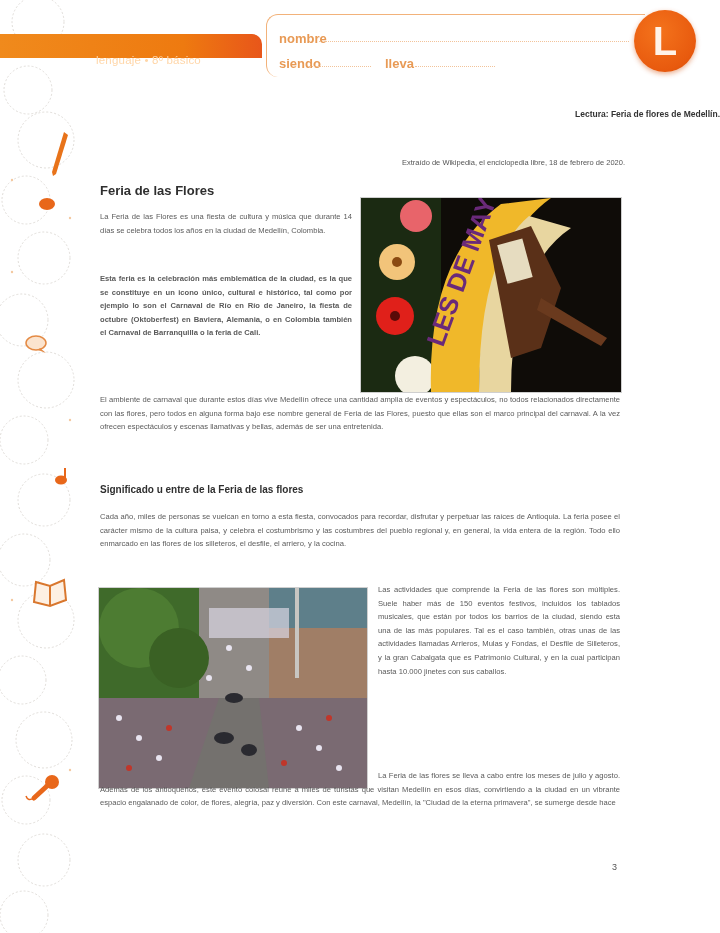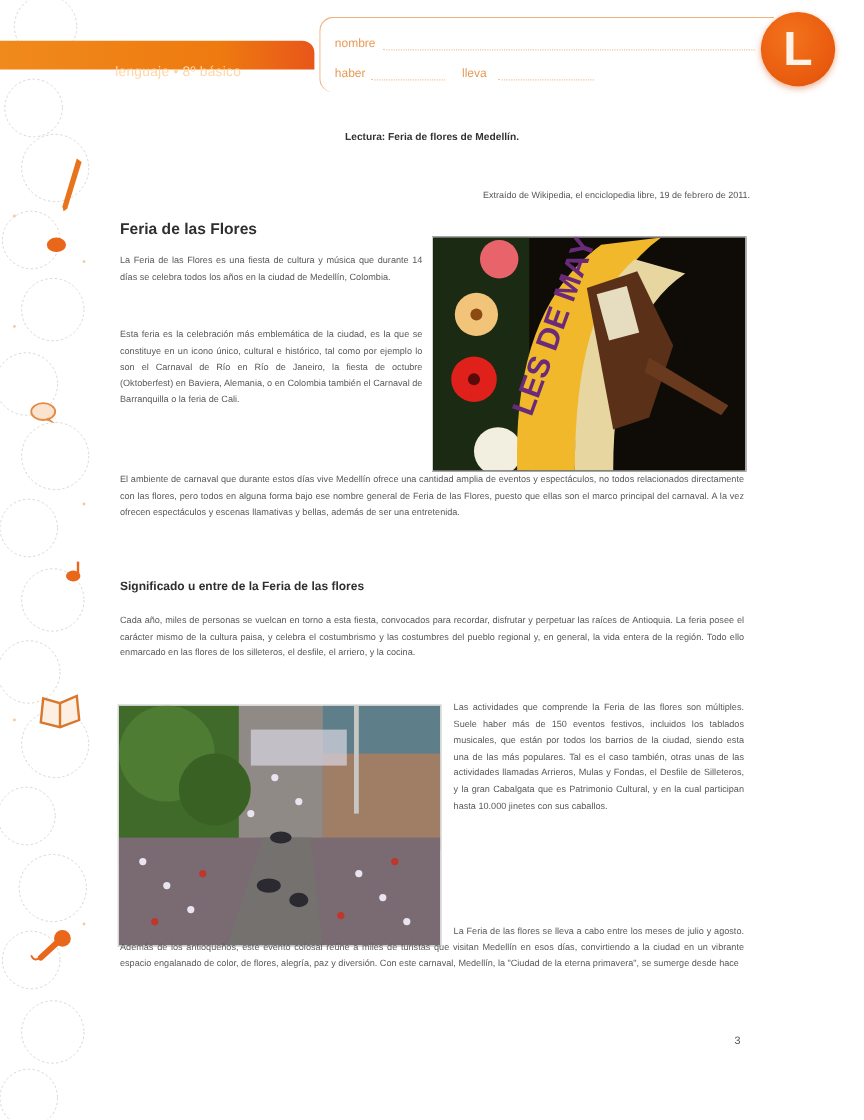--- a/index.html
+++ b/index.html
@@ -20,33 +20,33 @@
   .header-band-text {
     position: absolute; left: 96px; top: 54px;
     font-size: 11.5px; color: #ffd6a8; letter-spacing: 0.2px;
   }
   .form-box {
     position: absolute; left: 266px; top: 14px; width: 378px; height: 62px;
     border-top: 1.5px solid #f2b27a;
     border-left: 1.5px solid #f2b27a;
     border-radius: 12px 0 0 12px;
   }
-  .form-label { position: absolute; font-size: 10px; color: #e89a55; }
+  .form-label { position: absolute; font-size: 13px; color: #e89a55; font-weight: bold; }
   .form-line { position: absolute; height: 0; border-bottom: 1px dotted #f2c39a; }
   .badge {
     position: absolute; left: 634px; top: 10px; width: 62px; height: 62px;
     border-radius: 50%;
     background: radial-gradient(circle at 40% 35%, #f4731c 0%, #e85a0e 70%, #d24b06 100%);
     box-shadow: 0 2px 5px rgba(210,80,10,0.45);
     color: #fff3e8; font-size: 40px; font-weight: bold;
     text-align: center; line-height: 62px;
   }
   .reading-title {
     position: absolute; left: 0; width: 720px; top: 109px;
-    text-align: center; font-size: 8.5px; font-weight: bold; color: #333;
+    text-align: right; font-size: 8.5px; font-weight: bold; color: #333;
   }
   .source-line {
     position: absolute; right: 95px; top: 158px;
     font-size: 7.5px; color: #555;
   }
   .h1 {
     position: absolute; left: 100px; top: 183px;
     font-size: 13px; font-weight: bold; color: #2f2f2f;
   }
   .h2 {
@@ -120,35 +120,35 @@
   <path d="M23 14 L10 26" stroke="#e8671a" stroke-width="5" stroke-linecap="round"></path>
   <path d="M10 26 Q4 30 2 24" stroke="#e8671a" stroke-width="1.5" fill="none"></path>
 </svg>
 
 <div class="header-band"></div>
 <div class="header-band-text">lenguaje  •  8º básico</div>
 
 <div class="form-box">
   <span class="form-label" style="left:12px;top:16px;">nombre</span>
   <div class="form-line" style="left:52px;top:26px;width:310px;"></div>
-  <span class="form-label" style="left:12px;top:41px;">haber</span>
+  <span class="form-label" style="left:12px;top:41px;">siendo</span>
   <div class="form-line" style="left:42px;top:51px;width:62px;"></div>
   <span class="form-label" style="left:118px;top:41px;">lleva</span>
   <div class="form-line" style="left:148px;top:51px;width:80px;"></div>
 </div>
 
 <div class="badge">L</div>
 
 <div class="reading-title">Lectura: Feria de flores de Medellín.</div>
-<div class="source-line">Extraído de Wikipedia, el enciclopedia libre, 19 de febrero de 2011.</div>
+<div class="source-line">Extraído de Wikipedia, el enciclopedia libre, 18 de febrero de 2020.</div>
 
 <div class="h1">Feria de las Flores</div>
 
 <p class="para" style="left:100px;top:210px;width:252px;">La Feria de las Flores es una fiesta de cultura y música que durante 14 días se celebra todos los años en la ciudad de Medellín, Colombia.</p>
-<p class="para" style="left:100px;top:272px;width:252px;">Esta feria es la celebración más emblemática de la ciudad, es la que se constituye en un icono único, cultural e histórico, tal como por ejemplo lo son el Carnaval de Río en Río de Janeiro, la fiesta de octubre (Oktoberfest) en Baviera, Alemania, o en Colombia también el Carnaval de Barranquilla o la feria de Cali.</p>
+<p class="para" style="left:100px;top:272px;width:252px;font-weight:bold;">Esta feria es la celebración más emblemática de la ciudad, es la que se constituye en un icono único, cultural e histórico, tal como por ejemplo lo son el Carnaval de Río en Río de Janeiro, la fiesta de octubre (Oktoberfest) en Baviera, Alemania, o en Colombia también el Carnaval de Barranquilla o la feria de Cali.</p>
 
 <div class="photo" style="left:360px;top:197px;width:260px;height:194px;background:#0c0a08;">
   <svg width="260" height="194" viewBox="0 0 260 194">
     <rect width="260" height="194" fill="#0f0c08"></rect>
     <rect x="0" y="0" width="80" height="194" fill="#1b2a12"></rect>
     <circle cx="55" cy="18" r="16" fill="#e8646a"></circle>
     <circle cx="36" cy="64" r="18" fill="#f2c47a"></circle>
     <circle cx="36" cy="64" r="5" fill="#8a4a12"></circle>
     <circle cx="34" cy="118" r="19" fill="#e0201a"></circle>
     <circle cx="34" cy="118" r="5" fill="#5a0a08"></circle>

